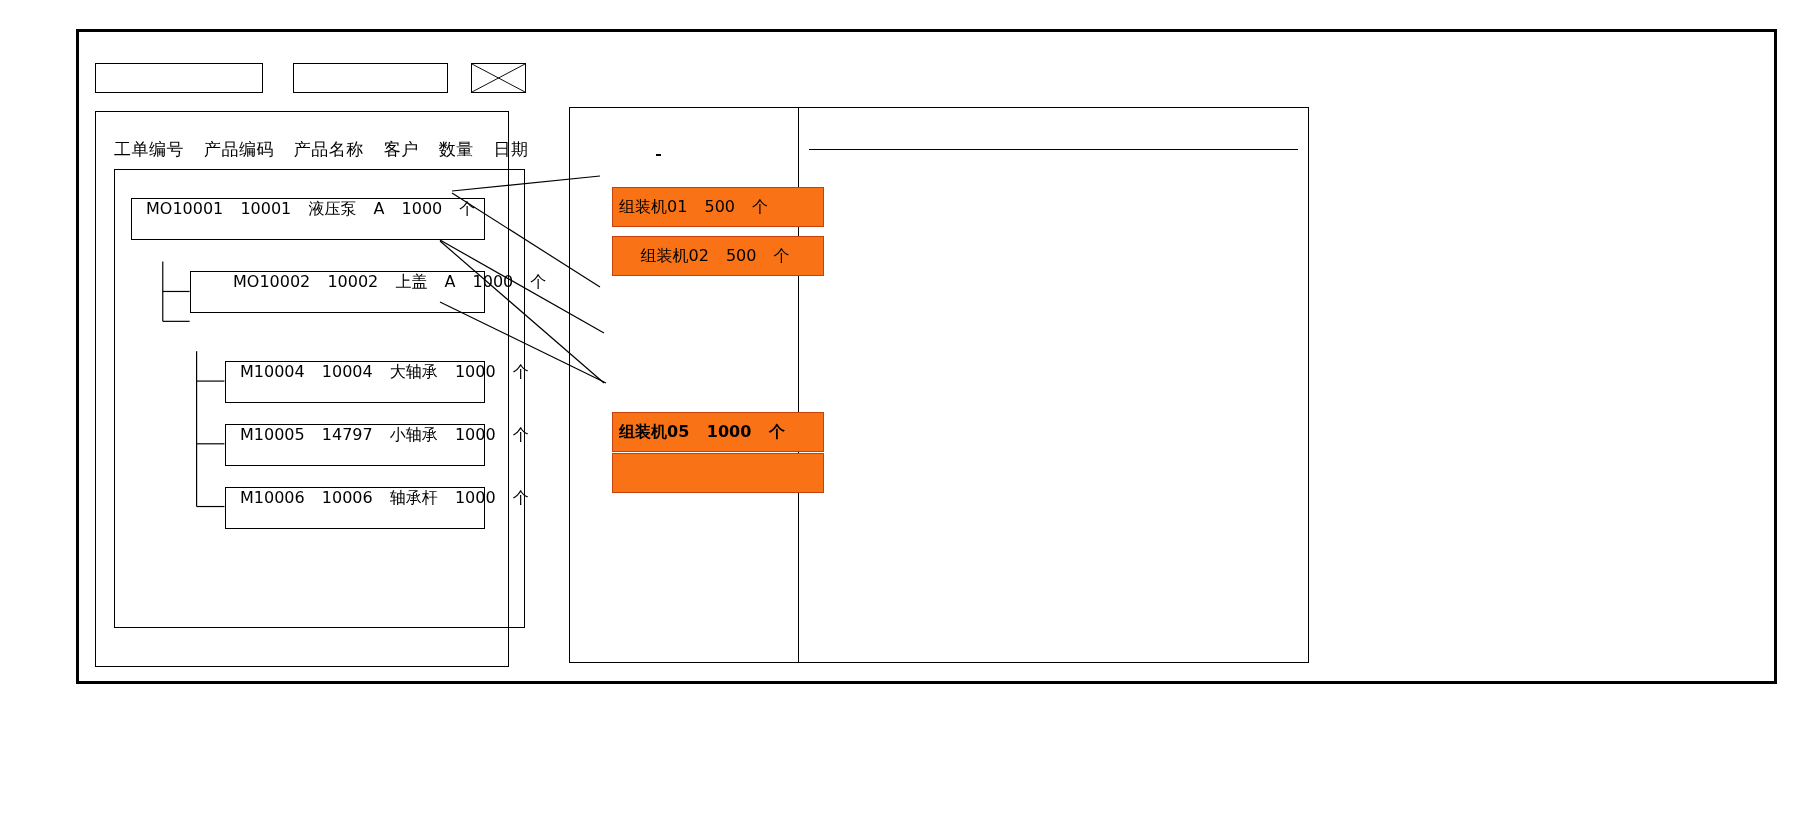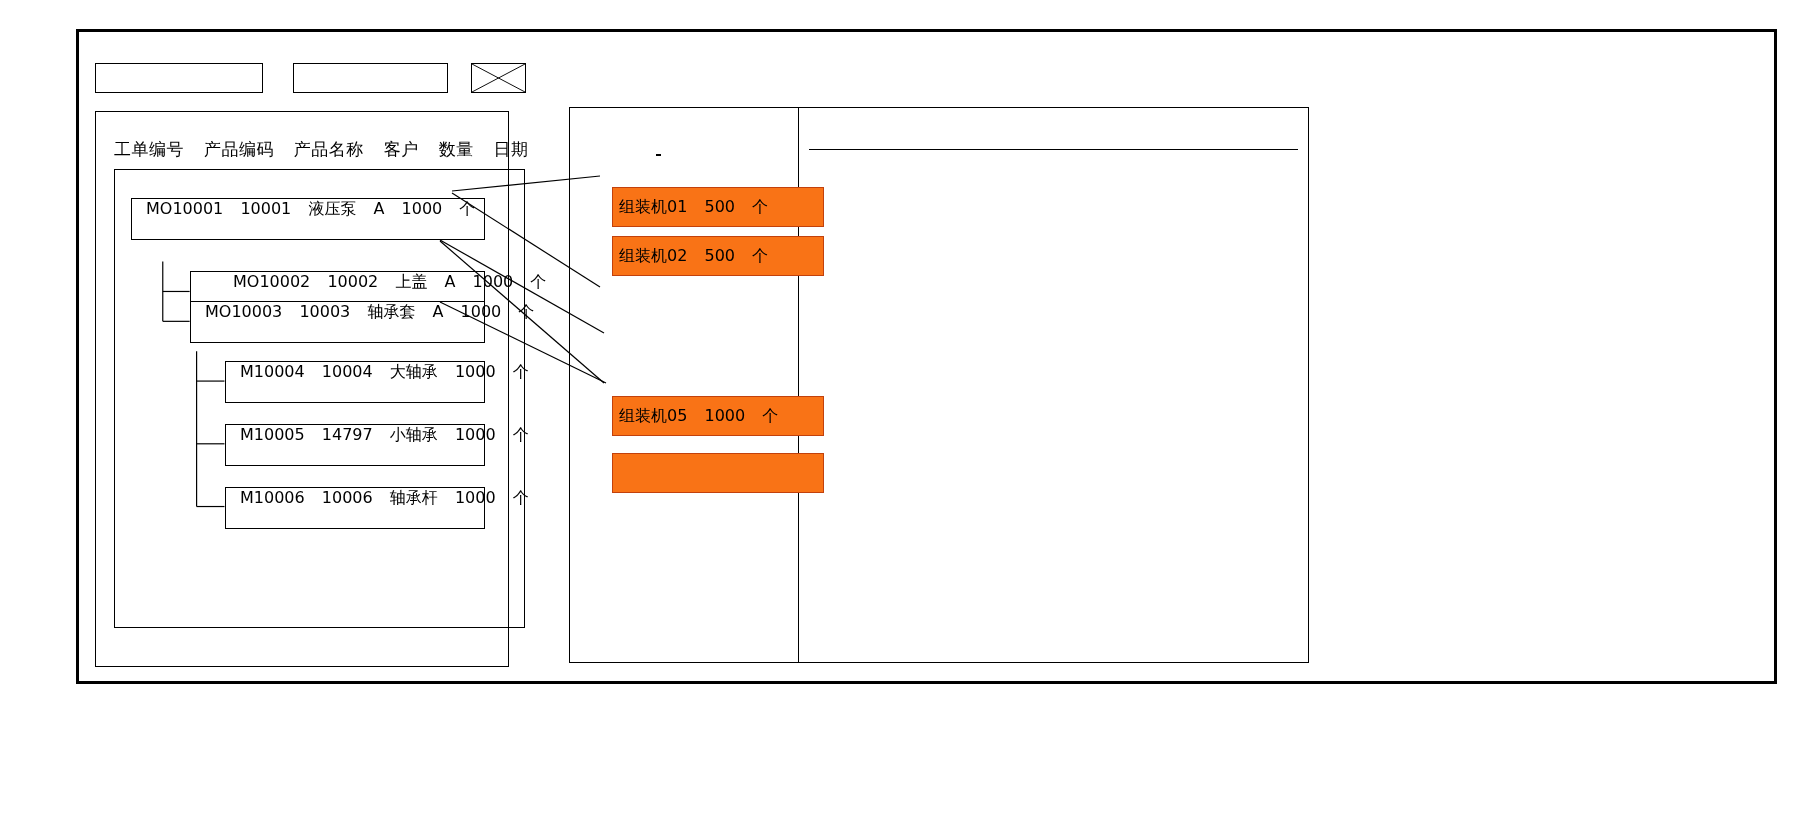--- a/index.html
+++ b/index.html
@@ -226,30 +226,20 @@
         <div class="cells">
           <span>MO10002</span>
           <span>10002</span>
           <span>上盖</span>
           <span>A</span>
           <span>1000</span>
           <span>个</span>
         </div>
       </div>
 
-      <div class="tree-node" style="left:75px; top:131px; width:295px; top:131px;">
-        <div class="cells">
-          <span>MO10003</span>
-          <span>10003</span>
-          <span>轴承套</span>
-          <span>A</span>
-          <span>1000</span>
-          <span>个</span>
-        </div>
-      </div>
 
       <div class="tree-node" style="left:110px; top:191px; width:260px;">
         <div class="cells">
           <span>M10004</span>
           <span>10004</span>
           <span>大轴承</span>
           <span>1000</span>
           <span>个</span>
         </div>
       </div>
@@ -283,31 +273,31 @@
     <div id="middle-dot"></div>
 
     <div class="machine-box" style="top:79px;">
       <div class="m-cells">
         <span>组装机01</span>
         <span>500</span>
         <span>个</span>
       </div>
     </div>
 
-    <div class="machine-box" style="top:128px;">
+    <div class="machine-box" style="top:128px;justify-content:center;">
       <div class="m-cells">
         <span>组装机02</span>
         <span>500</span>
         <span>个</span>
       </div>
     </div>
 
 
 
-    <div class="machine-box" style="top:288px;">
+    <div class="machine-box" style="top:304px;font-weight:bold;">
       <div class="m-cells">
         <span>组装机05</span>
         <span>1000</span>
         <span>个</span>
       </div>
     </div>
 
     <div class="machine-box" style="top:345px;">
       <div class="m-cells">
         <span></span>

